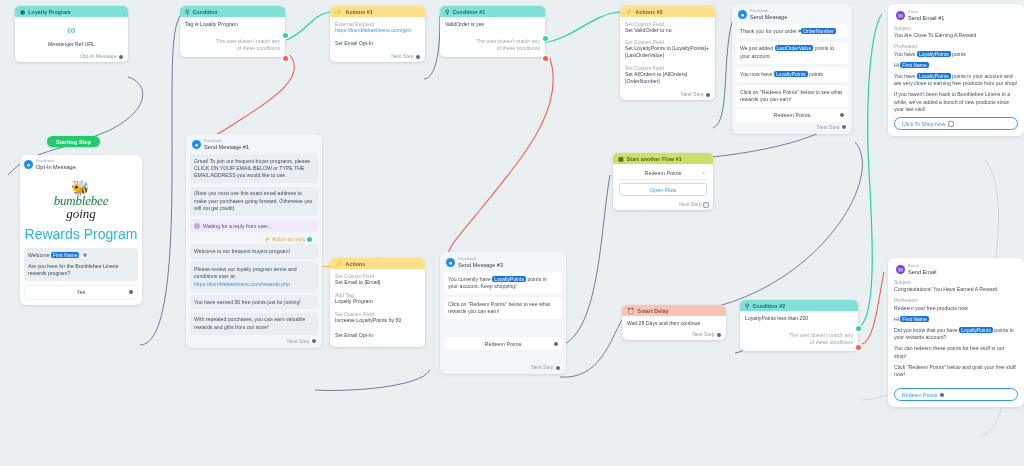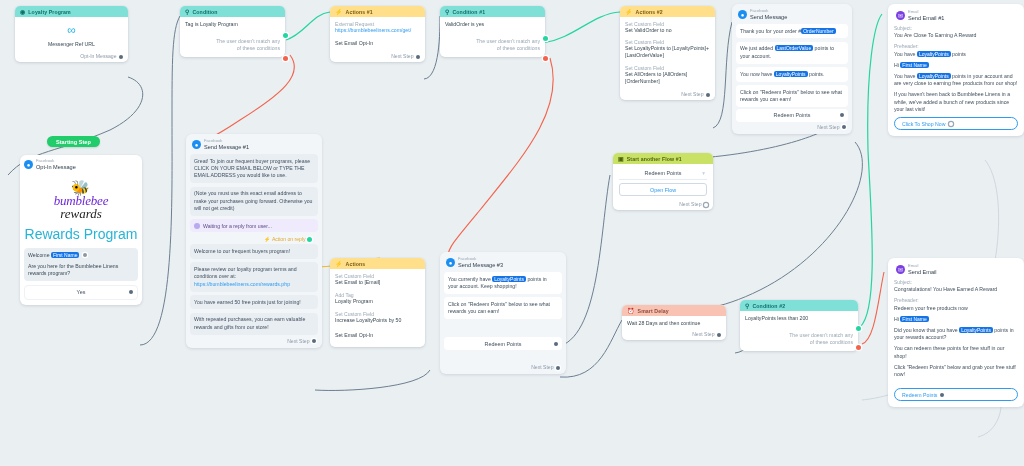--- a/index.html
+++ b/index.html
@@ -67,21 +67,21 @@
   .emailcard .sec .lbl2{color:#9aa8b4;font-size:5px;display:block;}
   .ebtn{margin:4px auto 1px auto;display:block;border:1px solid #2f9bf0;color:#2f9bf0;
         background:#fff;border-radius:9px;padding:2.5px 7px;font-size:5.2px;position:relative;}
 
   .pill{position:absolute;background:#21cd6a;color:#fff;border-radius:8px;
         padding:2.5px 9px;font-size:5.6px;font-weight:bold;box-shadow:0 1px 2px rgba(0,0,0,.12);}
 
   .logoCard{text-align:center;padding:8px 4px 6px 4px;}
   .bee{font-size:15px;line-height:15px;}
   .brand1{font-family:"Liberation Serif", serif;font-size:13px;font-style:italic;
-          color:#6d28d9;line-height:12px;letter-spacing:-.2px;}
+          color:#15803d;line-height:12px;letter-spacing:-.2px;}
   .brand2{font-family:"Liberation Serif", serif;font-size:13px;font-style:italic;
           color:#1d1d1d;line-height:13px;}
   .rewards{color:#27b5d6;font-size:14px;margin-top:6px;}
   .optcard{position:absolute;background:#fff;border-radius:6px;
            box-shadow:0 1px 3px rgba(60,80,100,.18);}
   .infinity{color:#2bb8e6;font-size:12px;line-height:12px;}
   .flowbtn{border:1px solid #cfdae4;border-radius:3px;text-align:center;color:#2f9bf0;
            font-size:5.4px;padding:2.5px 0;margin-top:3px;background:#fff;}
   .flowfield{border-bottom:1px solid #e6ecf1;text-align:center;font-size:5.4px;
              color:#41505e;padding:2px 0 3px 0;position:relative;}
@@ -257,21 +257,21 @@
   <div class="mhdr" style="padding:4px 4px 2px 4px;">
     <span class="ico ico-fb">●</span>
     <span class="mtitles">
       <span class="k" style="display:block">Facebook</span>
       <span class="t" style="display:block">Opt-In Message</span>
     </span>
   </div>
   <div class="logoCard">
     <div class="bee">🐝</div>
     <div class="brand1">bumblebee</div>
-    <div class="brand2">rewards</div>
+    <div class="brand2">going</div>
     <div class="rewards">Rewards Program</div>
   </div>
   <div style="background:#e9eef3;border-radius:4px;margin:0 4px 4px 4px;padding:3.5px 4px;">
     <div class="row" style="margin-bottom:4px;">Welcome <span class="tagw">First Name</span> <span class="dotr" style="background:#8b99a6;"></span></div>
     <div class="row">Are you here for the Bumblebee Linens rewards program?</div>
   </div>
   <div class="btn" style="margin:0 4px 5px 4px;border:1px solid #eef2f6;"><span>Yes</span><span class="dotr"></span></div>
 </div>
 
 <div class="mnode" style="left:186px;top:134px;width:128px;">

